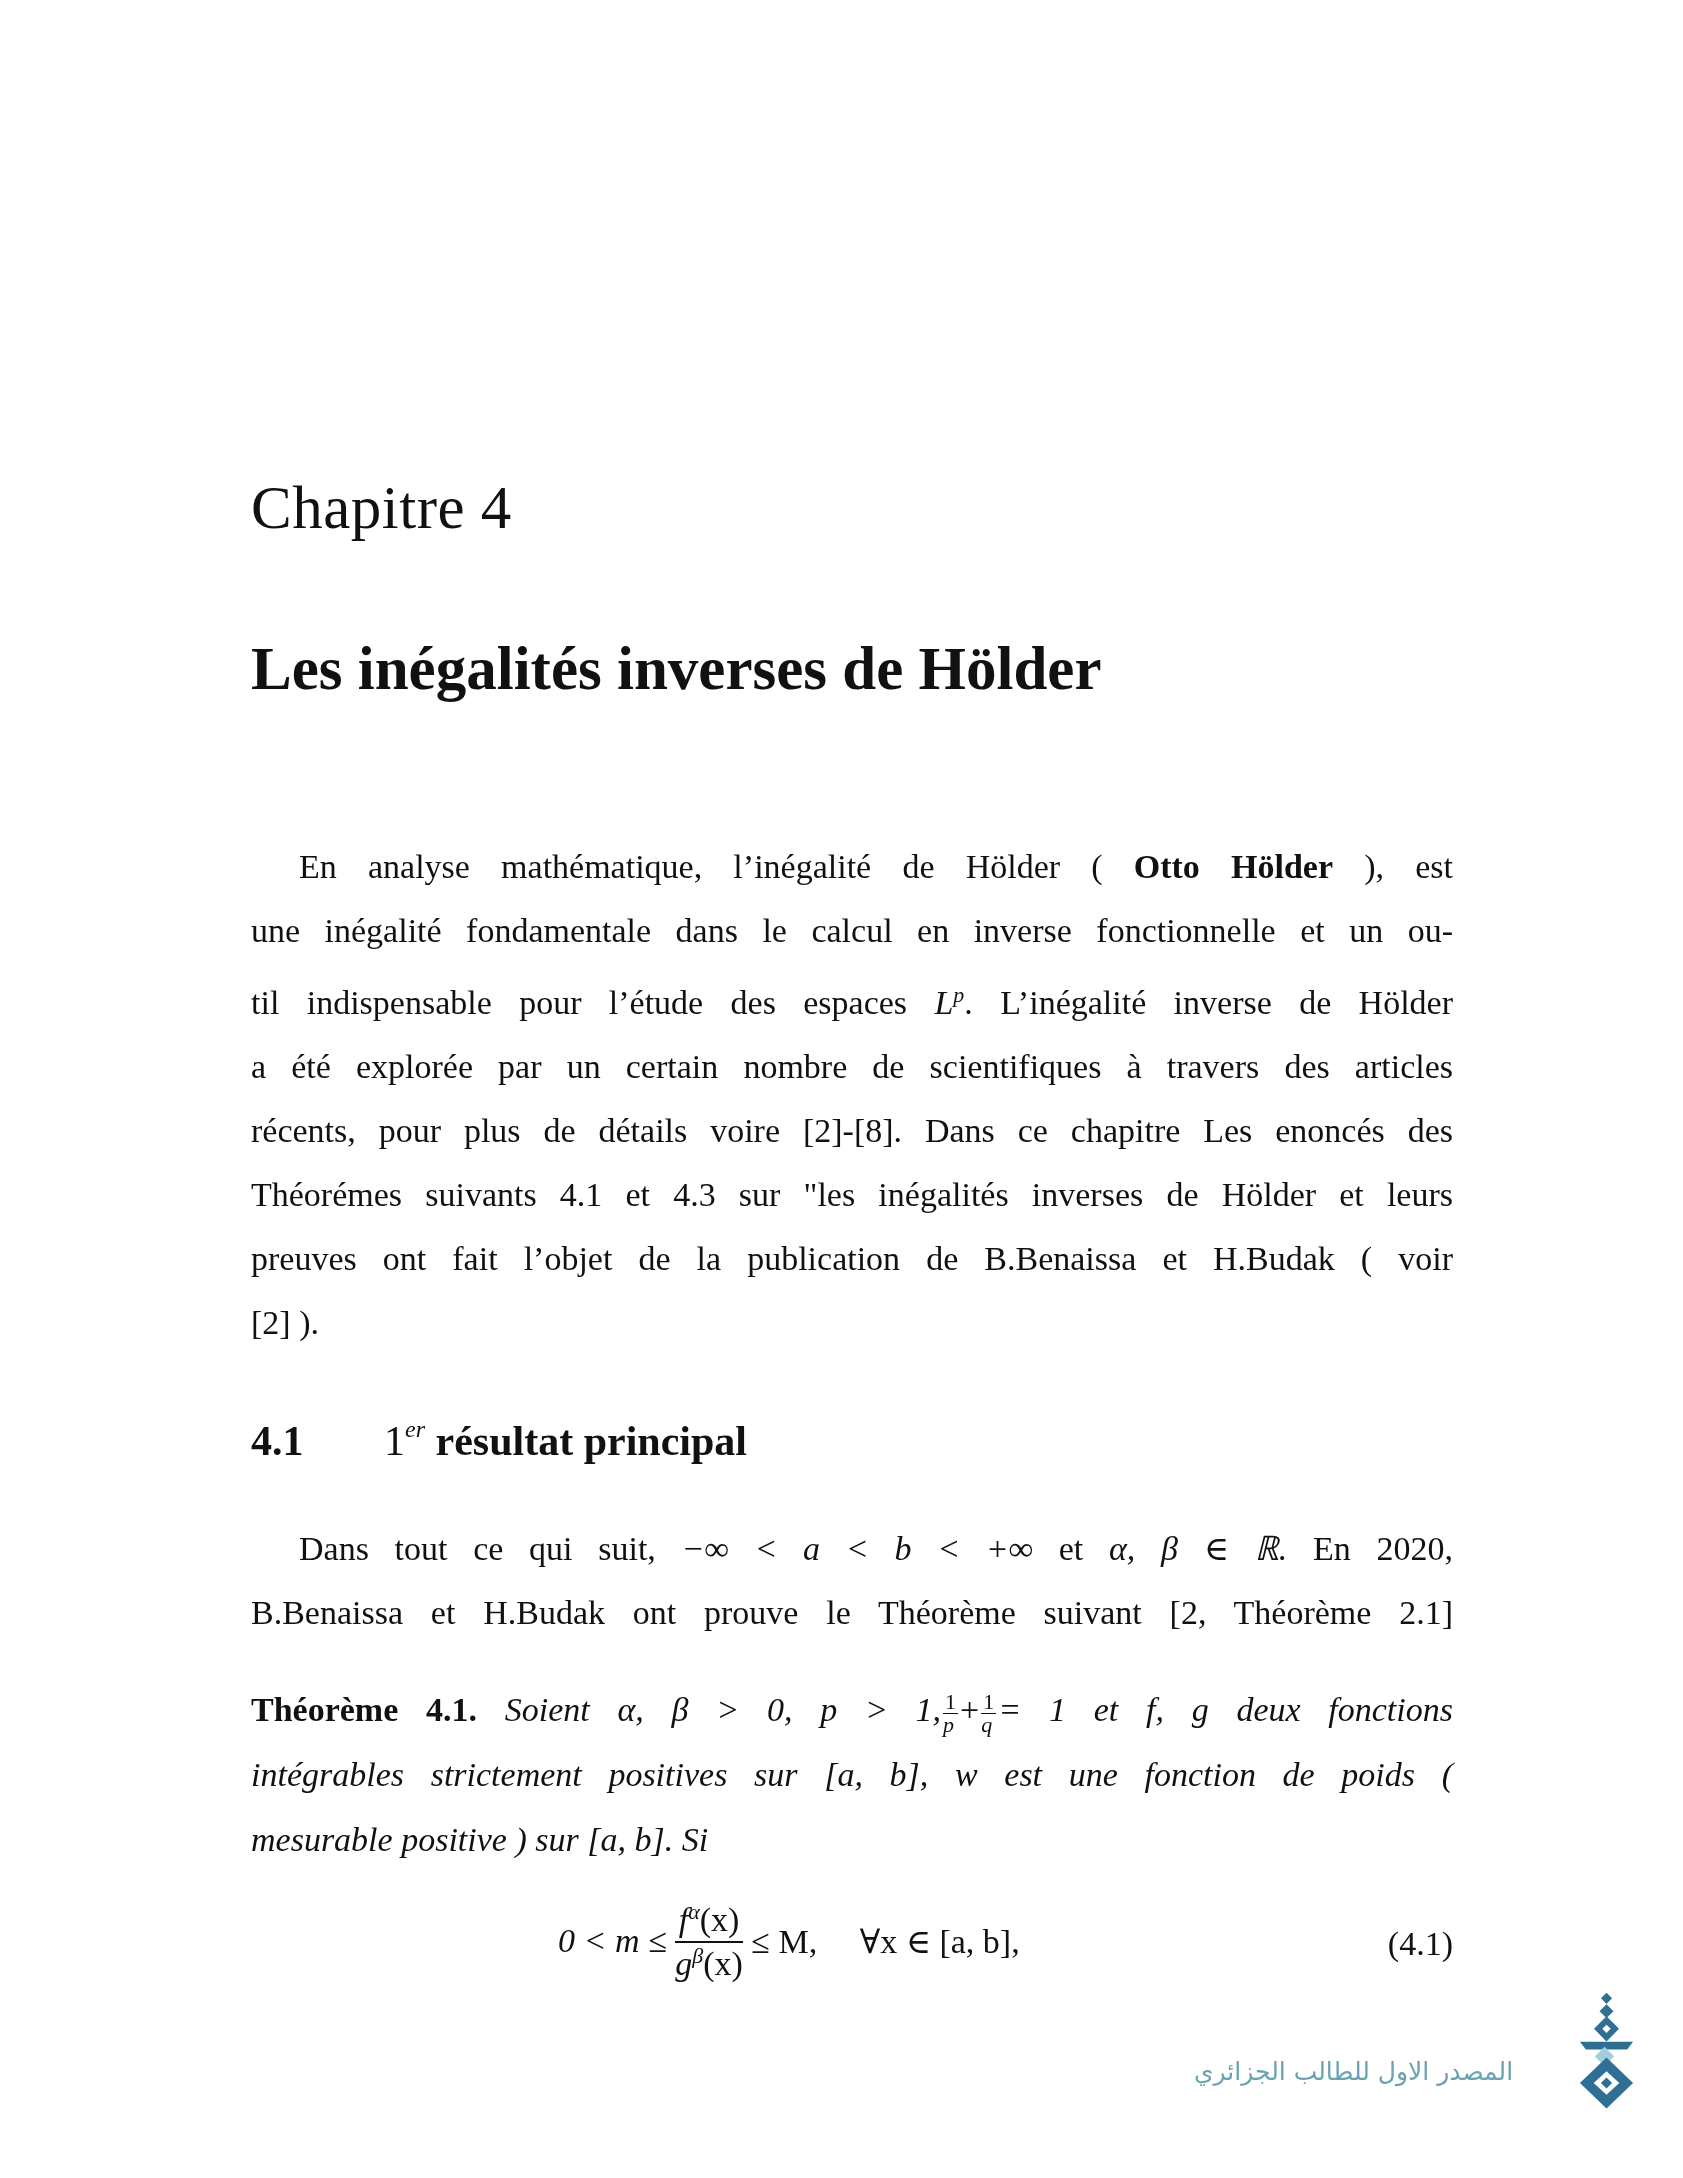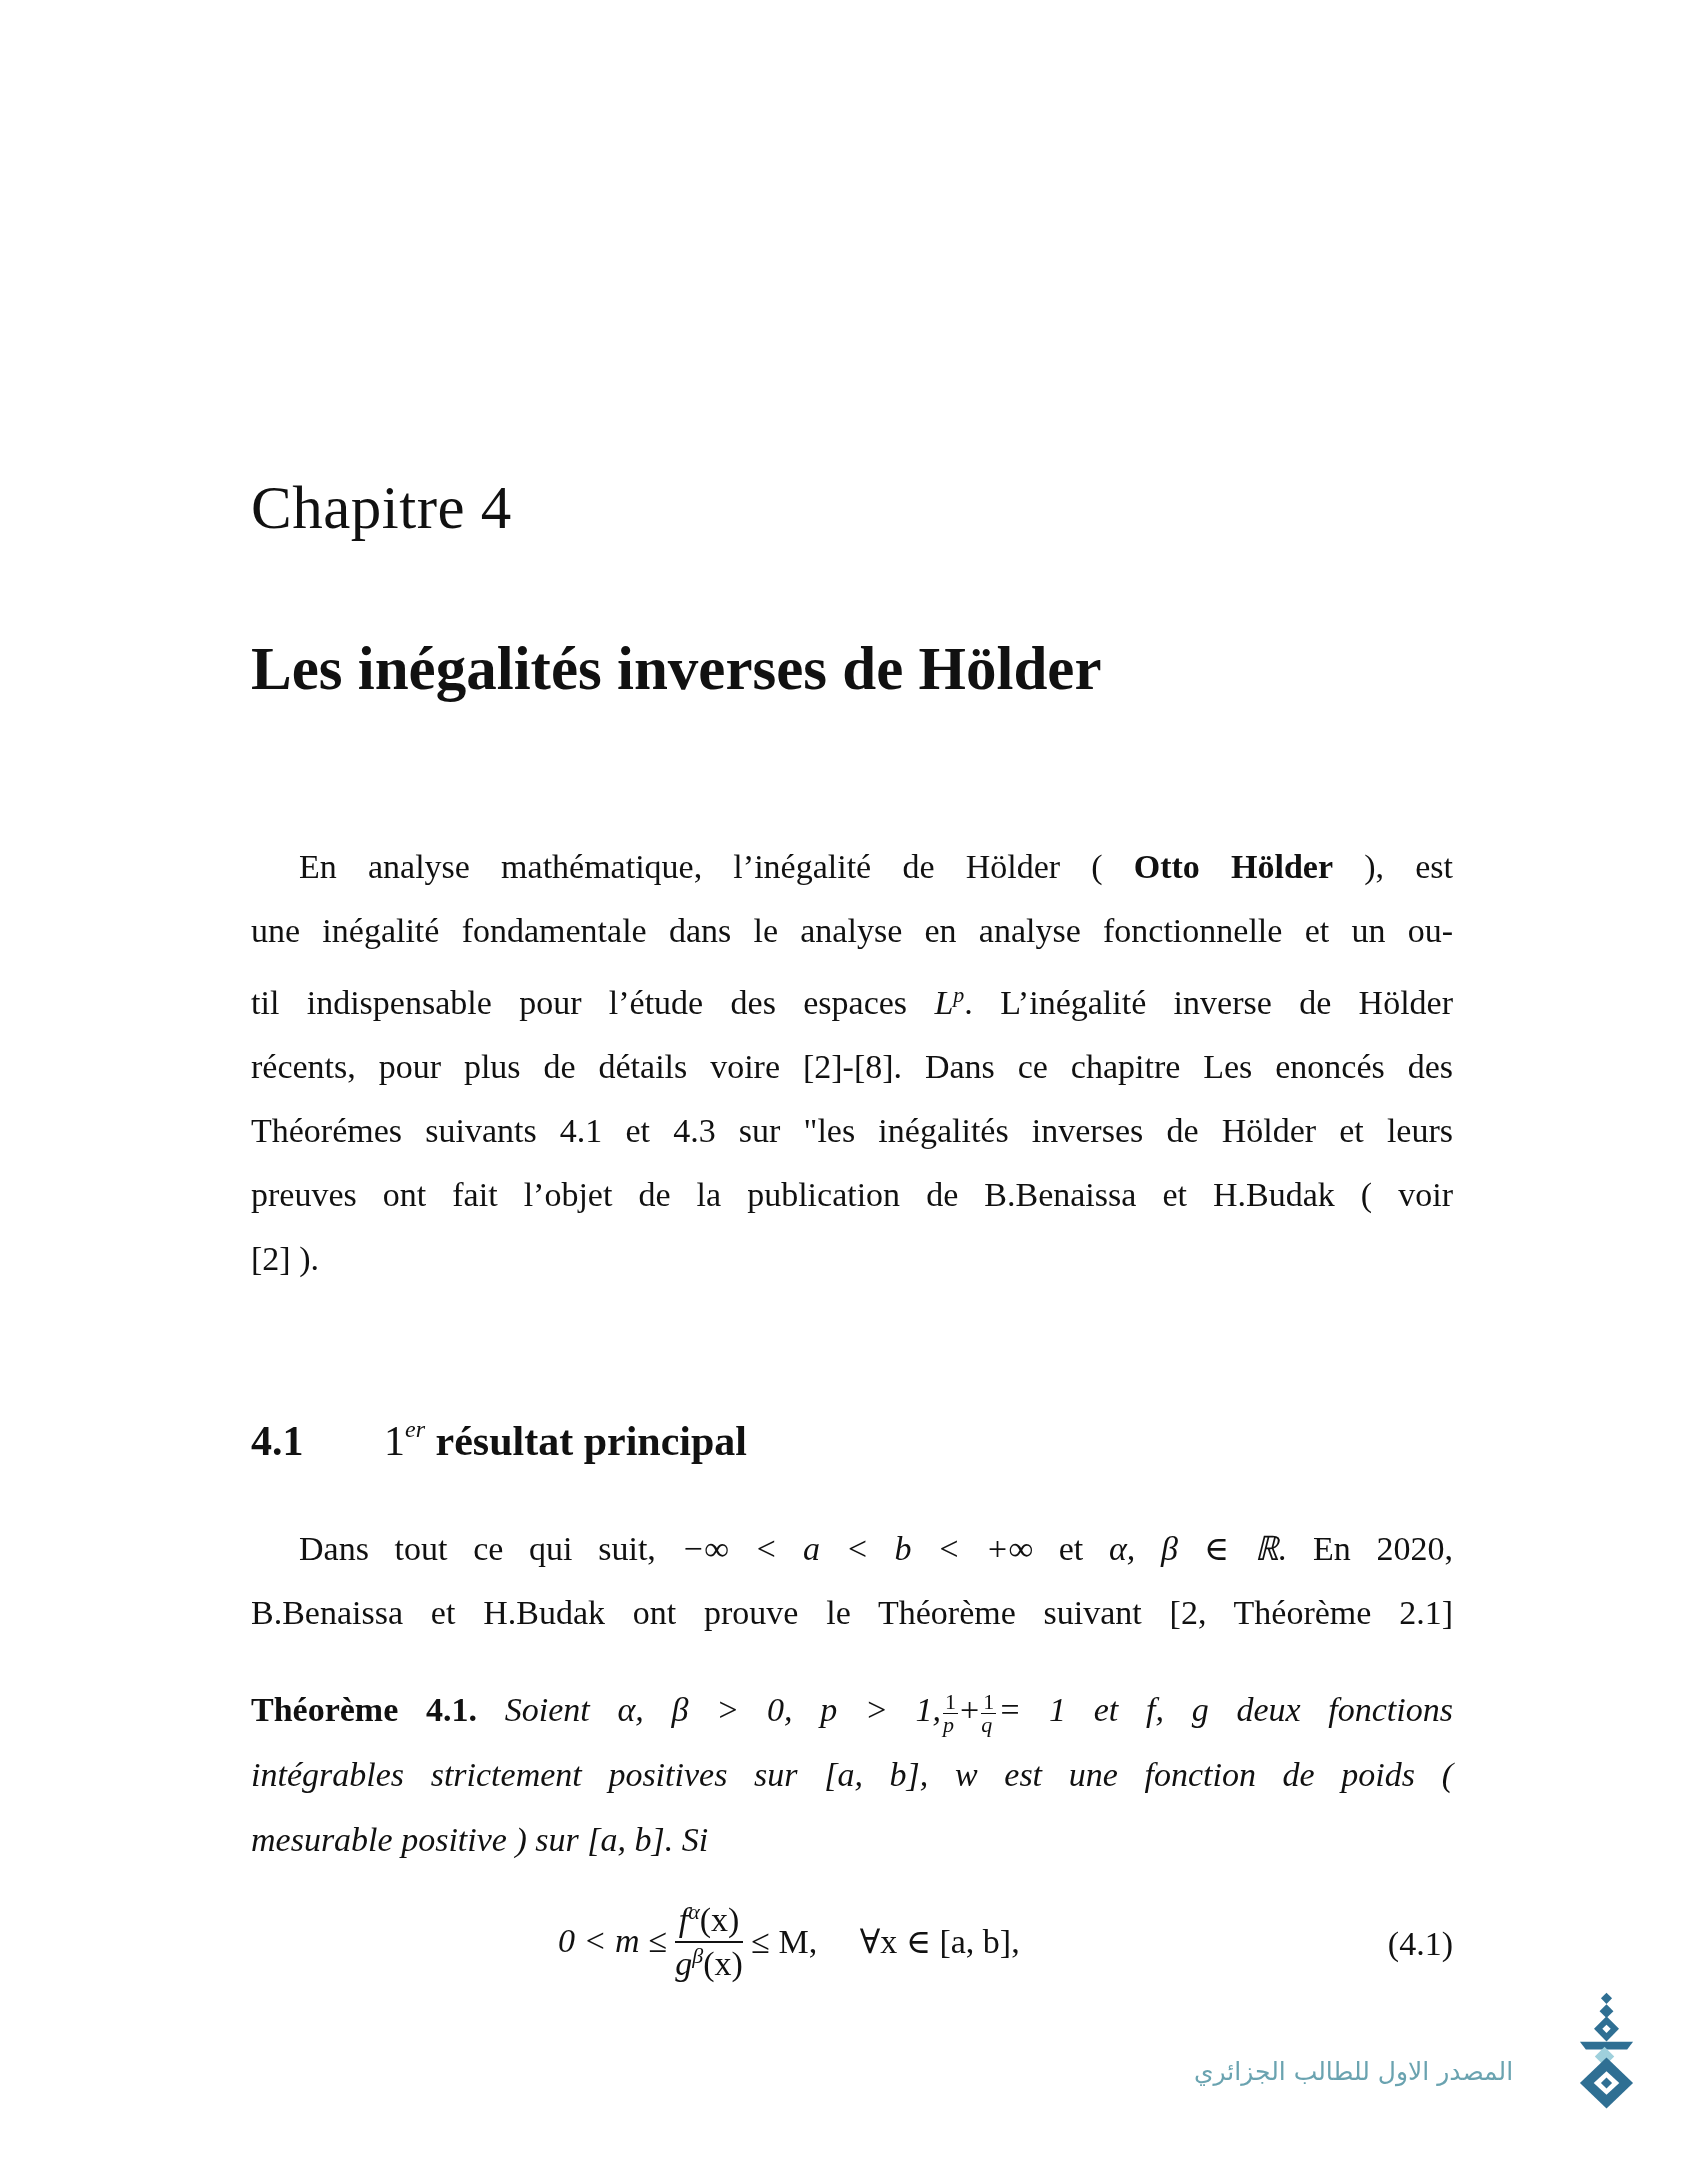--- a/index.html
+++ b/index.html
@@ -71,22 +71,23 @@
 </head>
 <body>
 
 <div class="page">
 
   <div class="chapter-label">Chapitre 4</div>
   <div class="chapter-title">Les inégalités inverses de Hölder</div>
 
   <div class="intro">
     <span class="line indent"><span>En analyse mathématique, l’inégalité de Hölder ( </span><b>Otto Hölder</b><span> ), est</span></span>
-    <span class="line">une inégalité fondamentale dans le analyse en analyse fonctionnelle et un ou-</span>
+    <span class="line">une inégalité fondamentale dans le calcul en inverse fonctionnelle et un ou-</span>
     <span class="line"><span>til indispensable pour l’étude des espaces </span><i class="m">L</i><sup style="font-style:italic;font-size:22px">p</sup><span>. L’inégalité inverse de Hölder</span></span>
+    <span class="line">a été explorée par un certain nombre de scientifiques à travers des articles</span>
     <span class="line">récents, pour plus de détails voire [2]-[8]. Dans ce chapitre Les enoncés des</span>
     <span class="line">Théorémes suivants 4.1 et 4.3 sur "les inégalités inverses de Hölder et leurs</span>
     <span class="line">preuves ont fait l’objet de la publication de B.Benaissa et H.Budak ( voir</span>
     <span class="line last">[2] ).</span>
   </div>
 
   <div class="section">
     <span class="num">4.1</span><span class="one">1</span><sup>er</sup> <span>résultat principal</span>
   </div>
 

